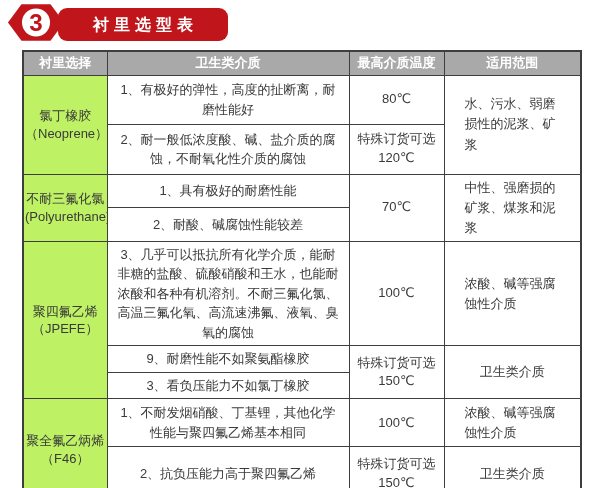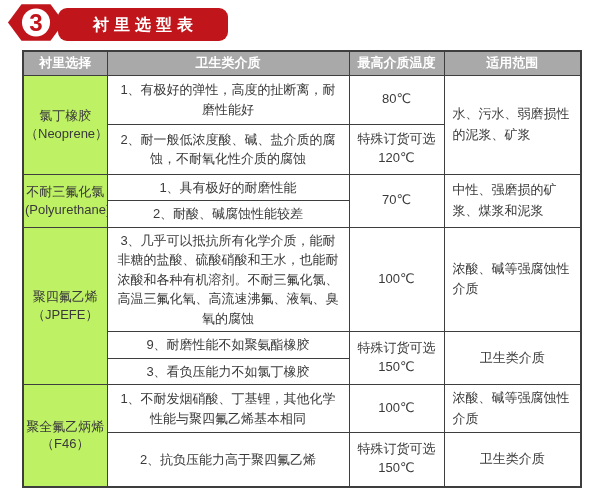--- a/index.html
+++ b/index.html
@@ -40,21 +40,21 @@
     font-size:12.5px; line-height:1.35; padding:2px 1px;
   }
   td.mat .mname, td.mat .men { display:block; }
   td.perf {
     text-align:center; padding:3px 8px; line-height:1.5;
   }
   td.temp {
     text-align:center; white-space:pre-line; line-height:1.45; font-size:13.5px; padding:2px;
   }
   td.temp.big { font-size:13px; }
-  td.scope { text-align:center; line-height:1.55; font-size:13.5px; padding:3px 8px; }
+  td.scope { text-align:center; line-height:1.55; font-size:13.5px; padding:3px 20px; }
   td.scope.left { text-align:left; }
 </style>
 </head>
 <body>
 
 <div class="stage">
 
   <div class="hdr">
     <svg class="badge" viewBox="0 0 60 44">
       <polygon points="1,22 15,3 45,3 59,22 45,41 15,41" fill="#c0151b"></polygon>

